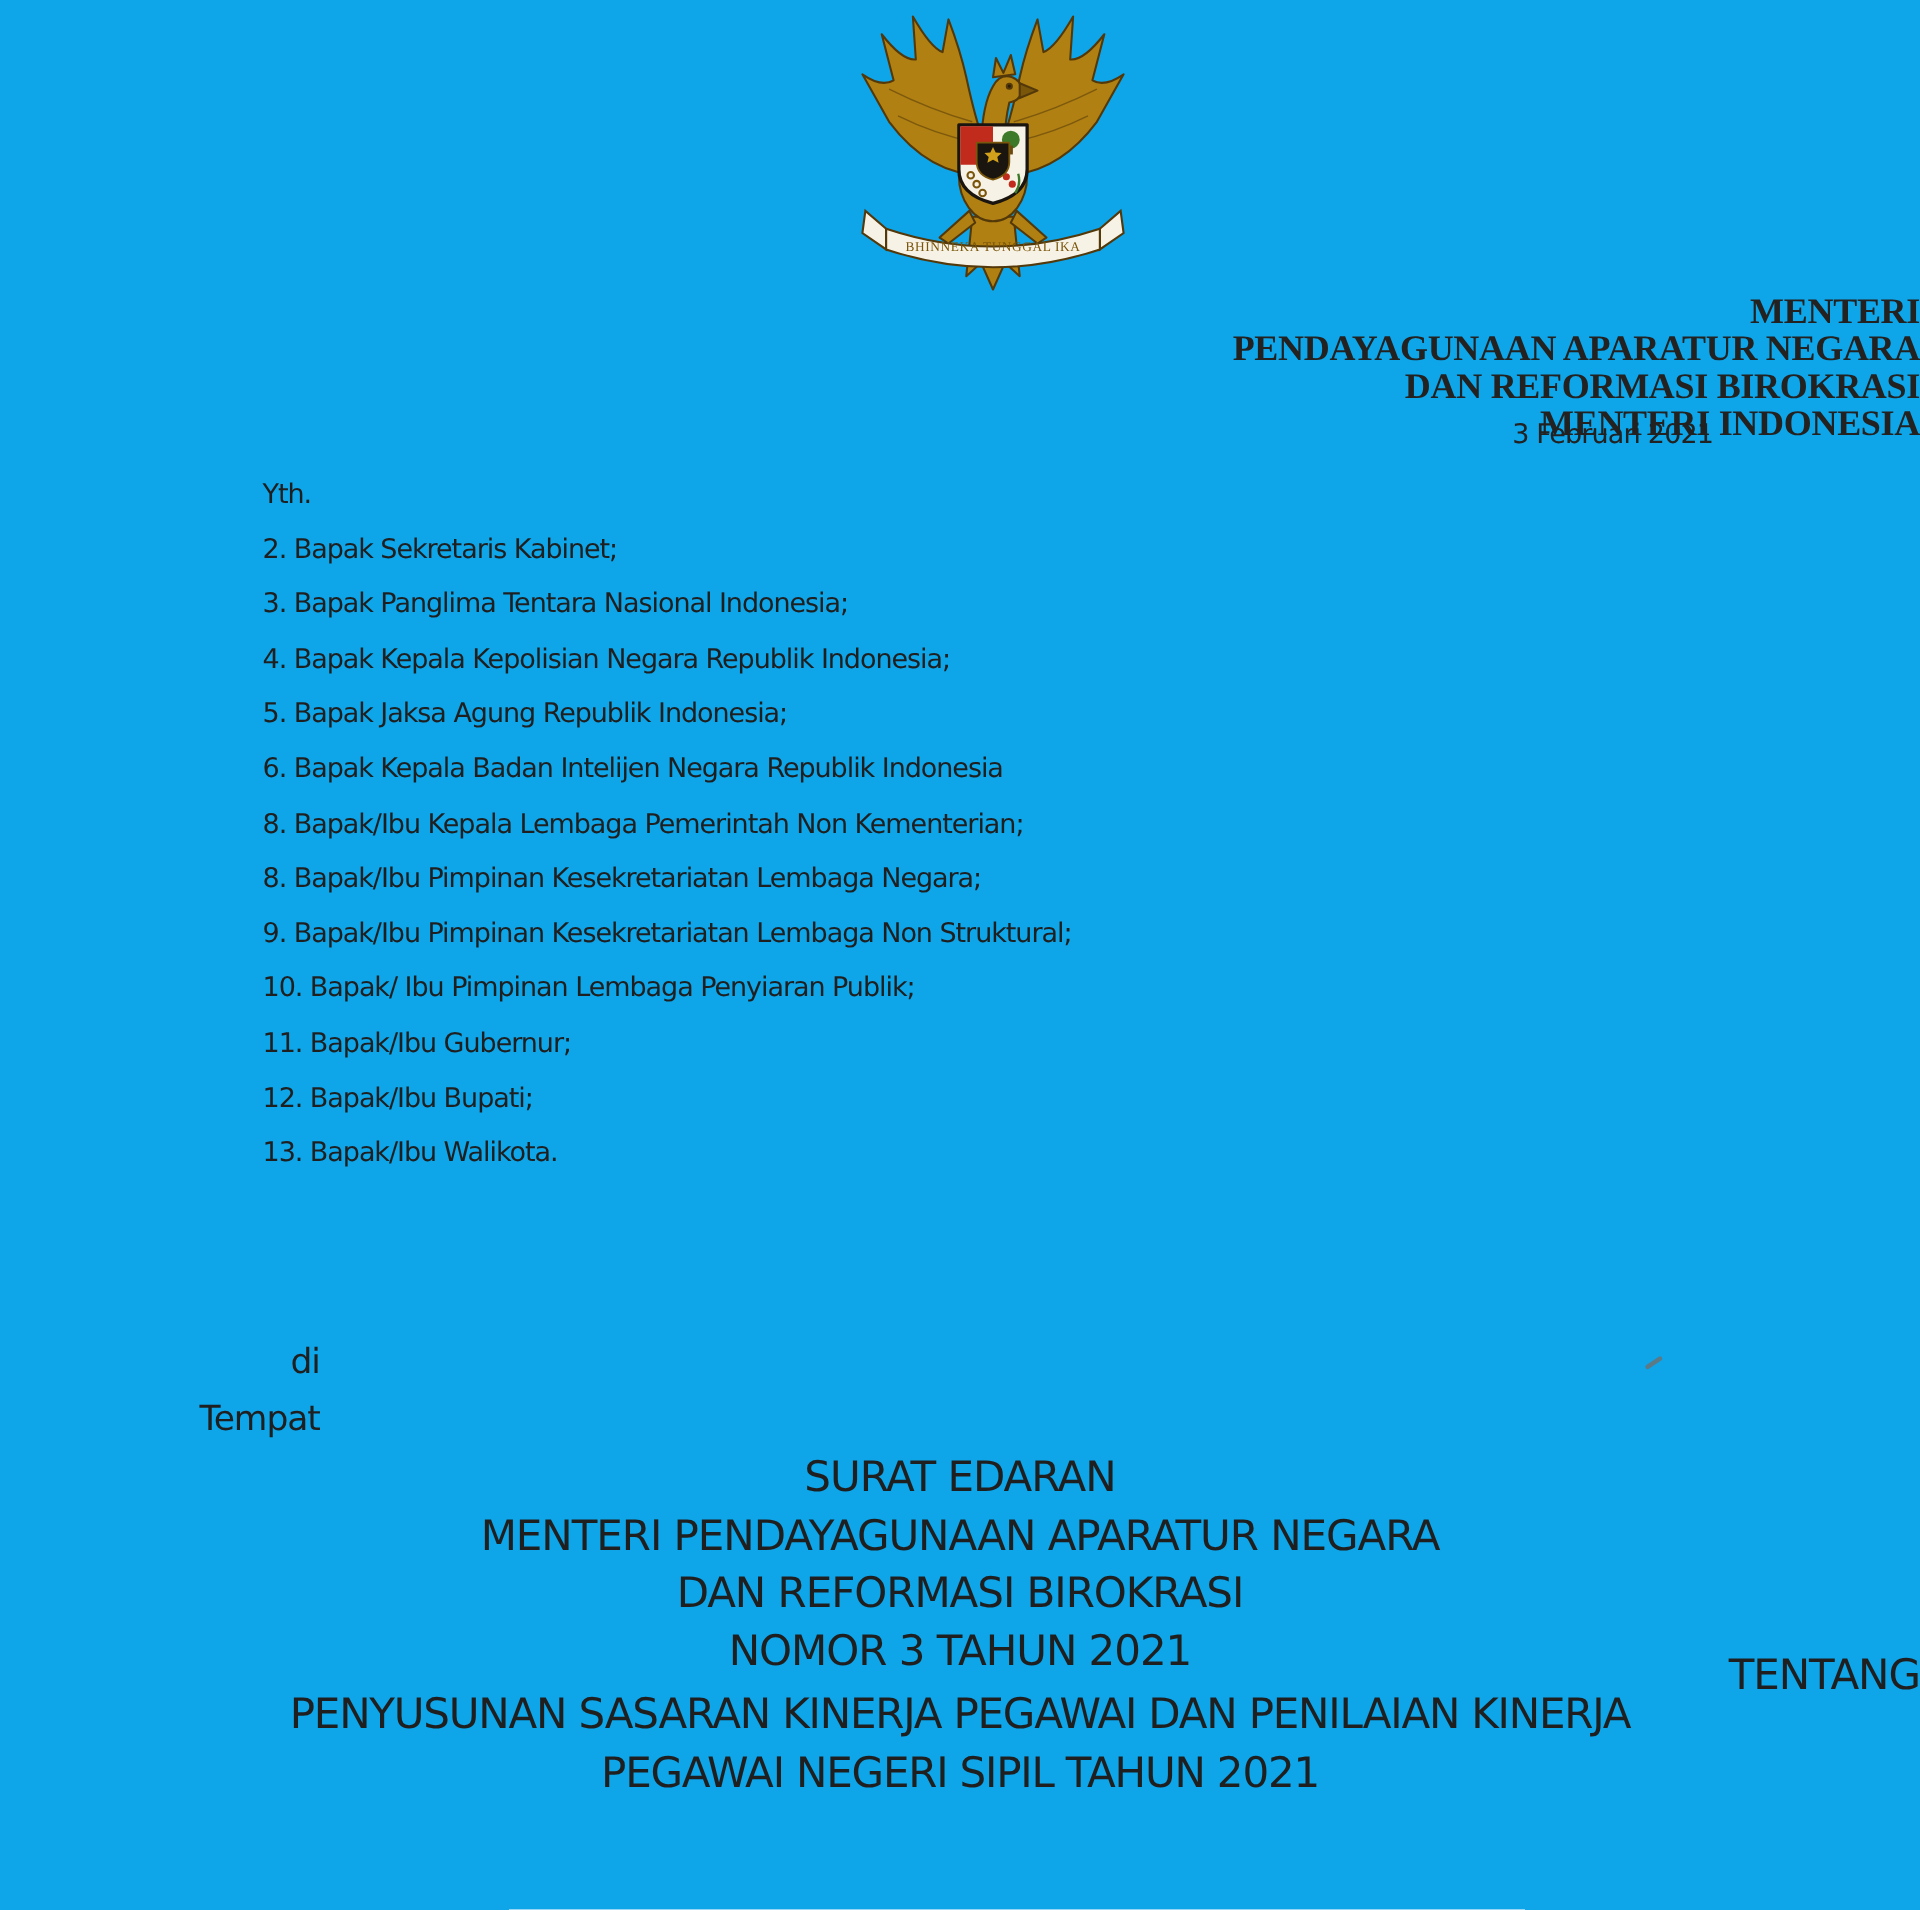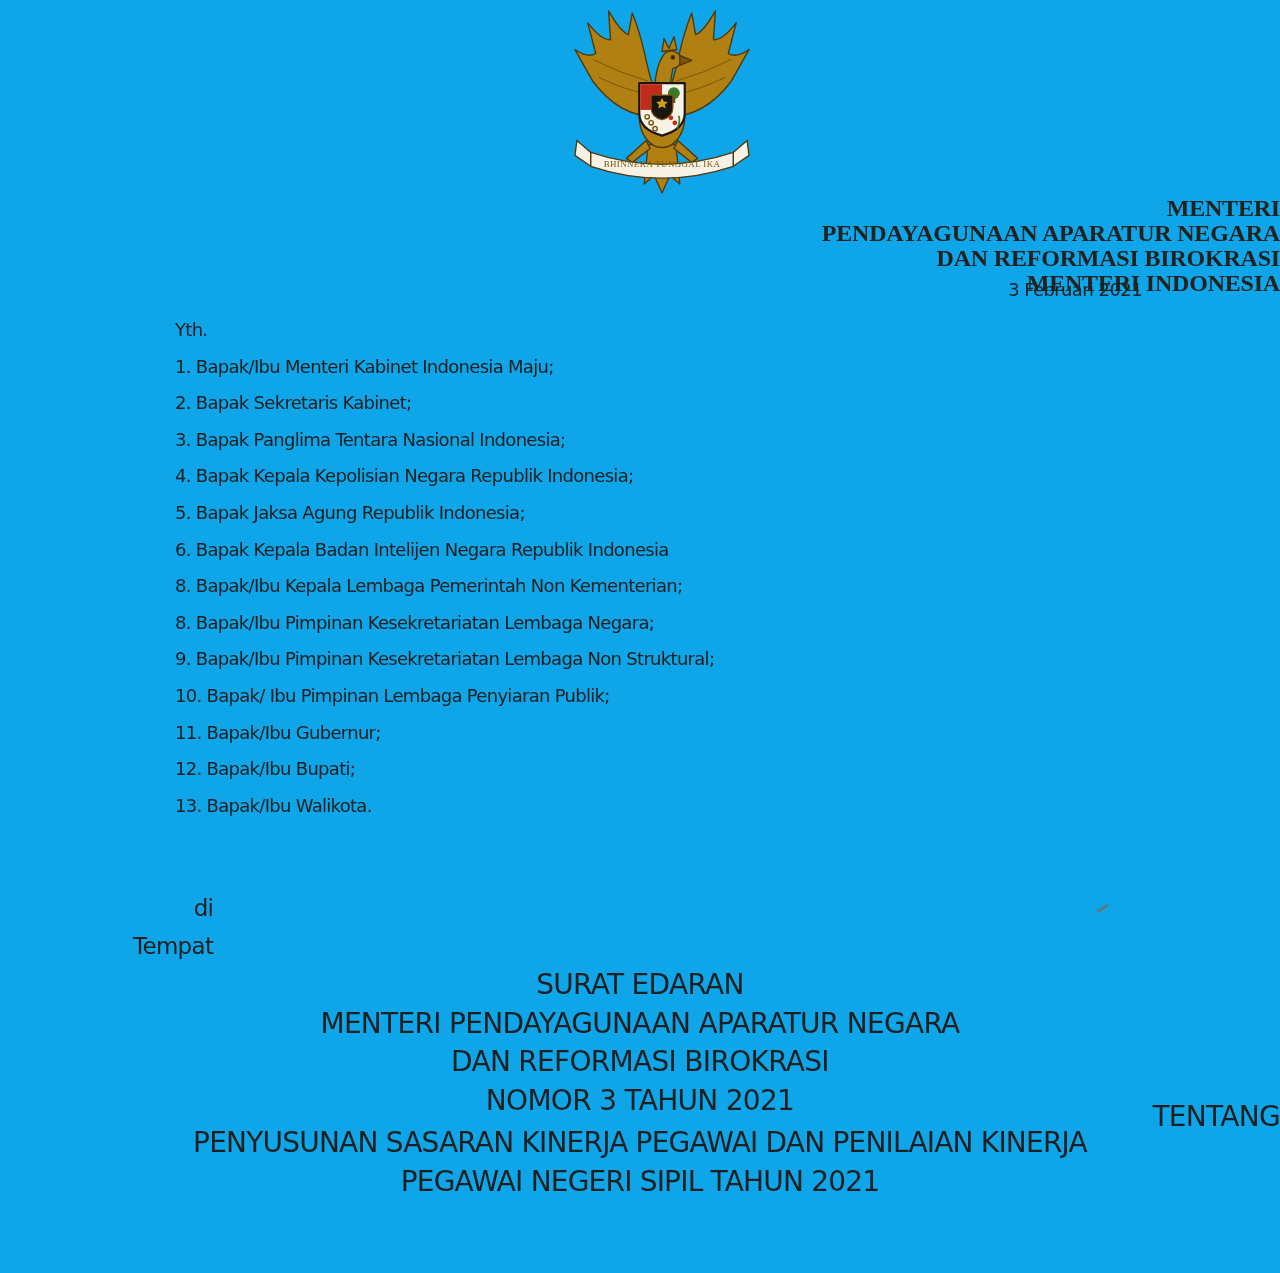--- a/index.html
+++ b/index.html
@@ -119,21 +119,20 @@
     <div>MENTERI</div>
     <div>PENDAYAGUNAAN APARATUR NEGARA</div>
     <div>DAN REFORMASI BIROKRASI</div>
     <div>MENTERI INDONESIA</div>
   </div>
 
   <div class="date">3 Februari 2021</div>
 
   <div class="recipients">
     <div>Yth.</div>
-    <div>1. Bapak/Ibu Menteri Kabinet Indonesia Maju;</div>
     <div>2. Bapak Sekretaris Kabinet;</div>
     <div>3. Bapak Panglima Tentara Nasional Indonesia;</div>
     <div>4. Bapak Kepala Kepolisian Negara Republik Indonesia;</div>
     <div>5. Bapak Jaksa Agung Republik Indonesia;</div>
     <div>6. Bapak Kepala Badan Intelijen Negara Republik Indonesia</div>
     <div>8. Bapak/Ibu Kepala Lembaga Pemerintah Non Kementerian;</div>
     <div>8. Bapak/Ibu Pimpinan Kesekretariatan Lembaga Negara;</div>
     <div>9. Bapak/Ibu Pimpinan Kesekretariatan Lembaga Non Struktural;</div>
     <div>10. Bapak/ Ibu Pimpinan Lembaga Penyiaran Publik;</div>
     <div>11. Bapak/Ibu Gubernur;</div>

